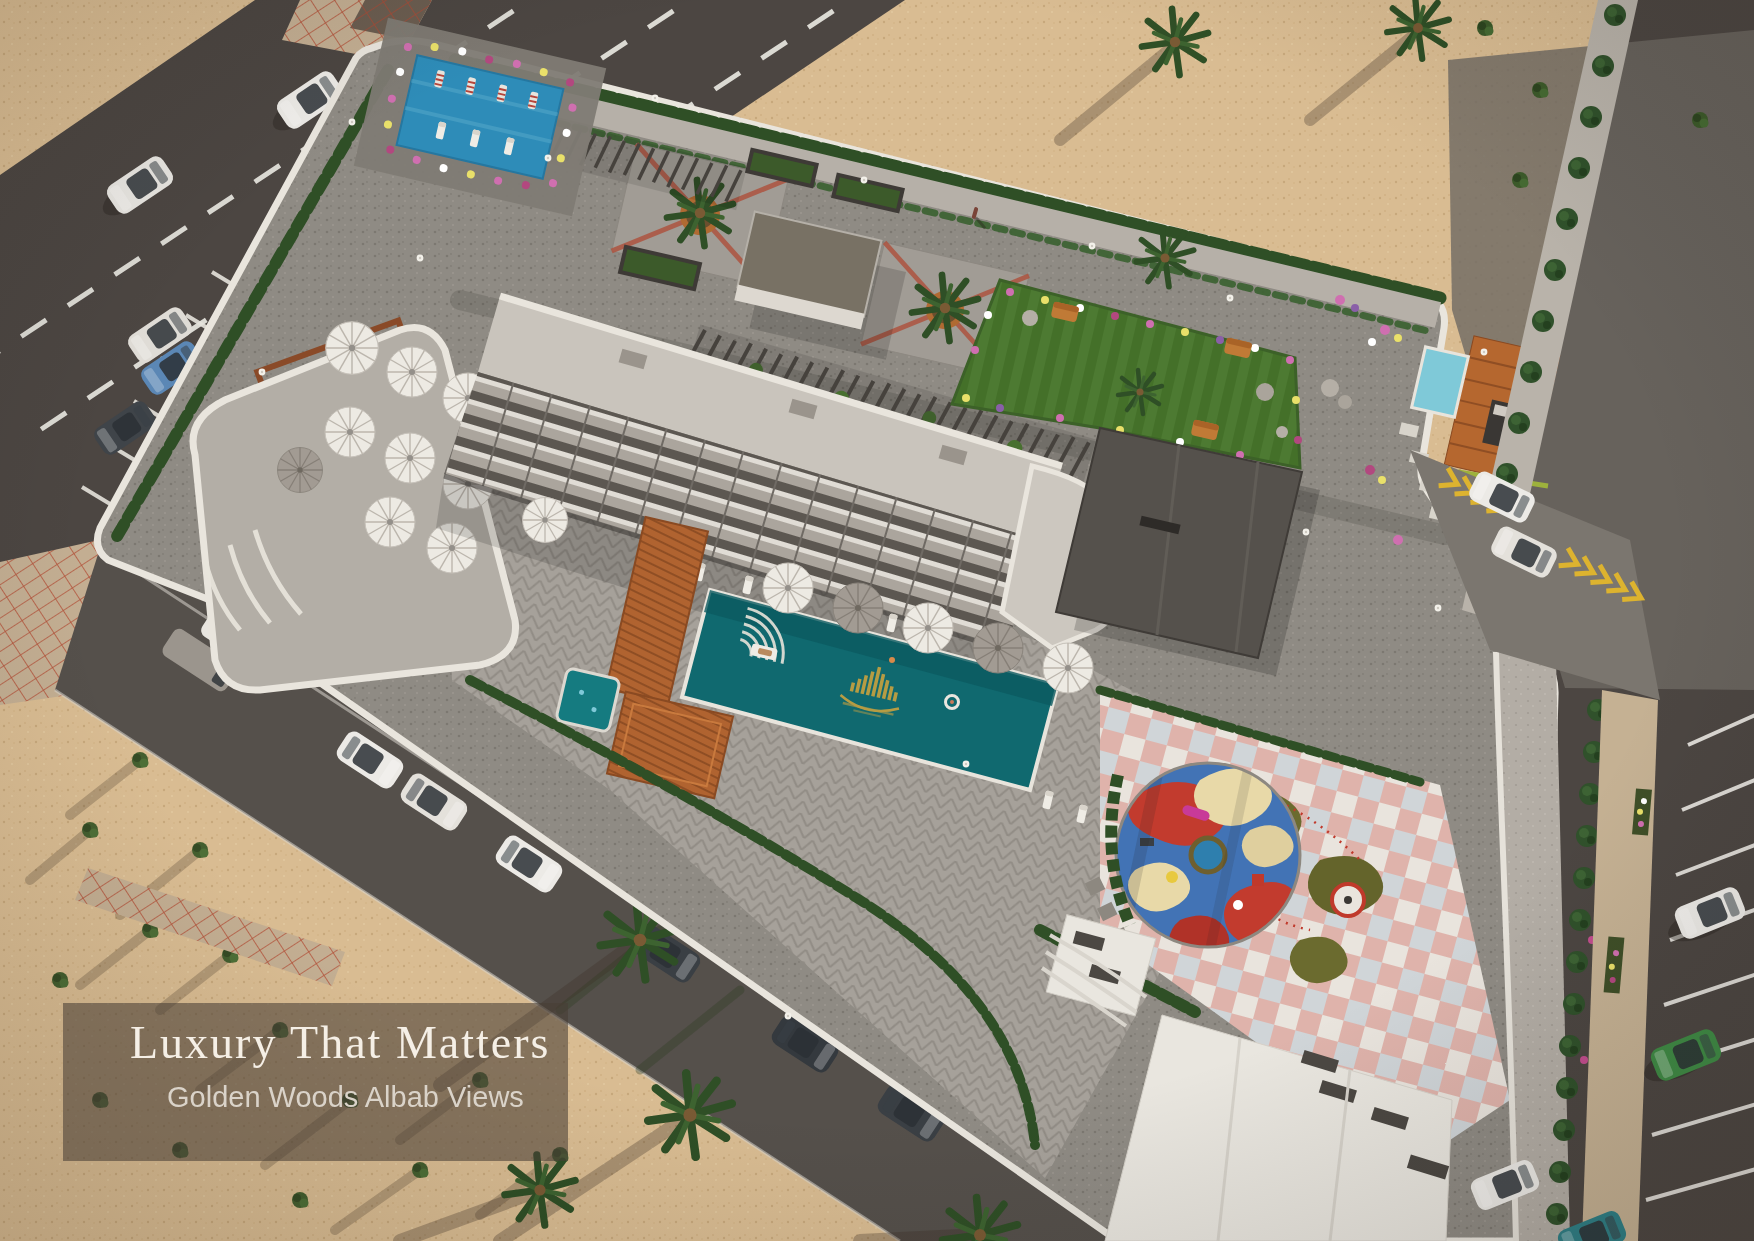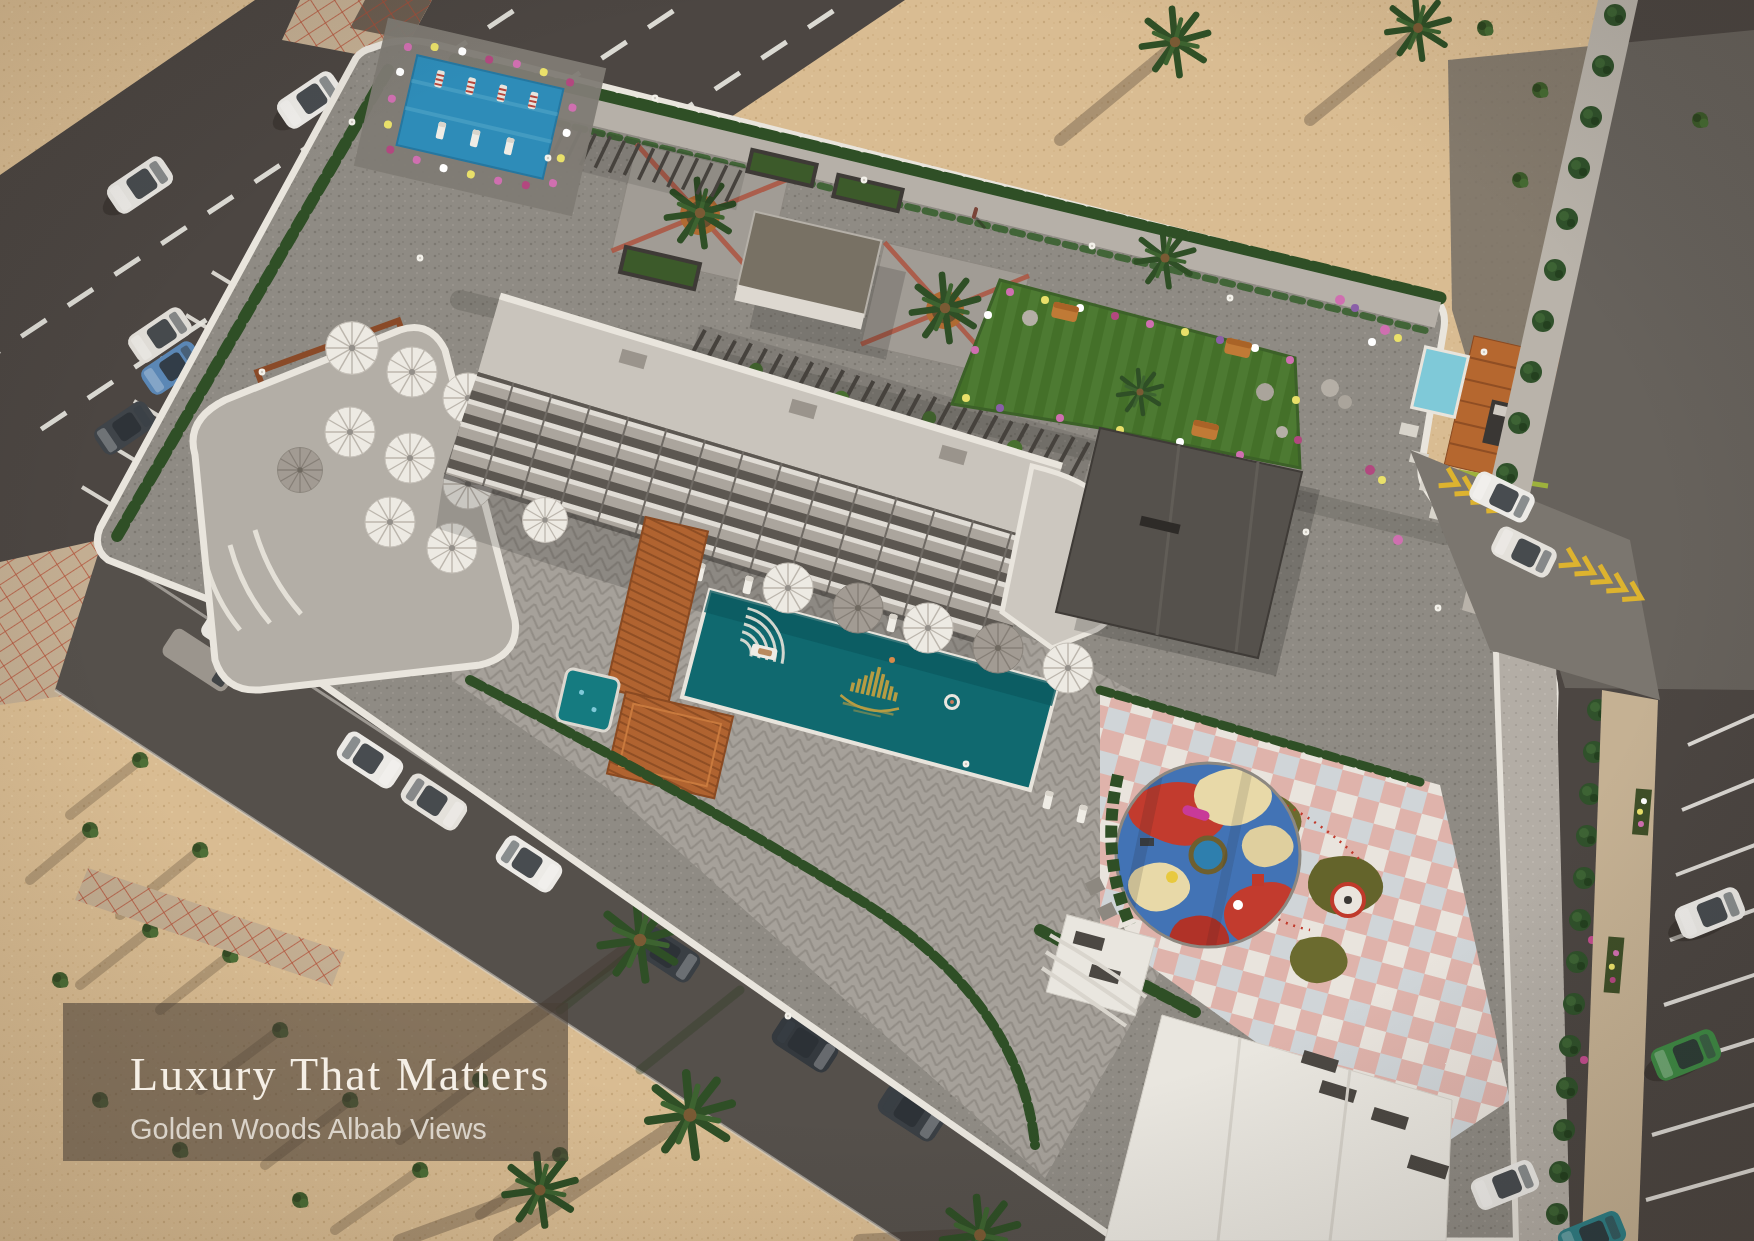--- a/index.html
+++ b/index.html
@@ -2,22 +2,22 @@
 <html><head>
 <meta charset="utf-8">
 <style>
   html,body{margin:0;padding:0;background:#1b1916;}
   .scene{position:relative;width:1754px;height:1241px;overflow:hidden;
          font-family:"Liberation Sans",sans-serif;background:#d9bc92;}
   .scene svg{position:absolute;left:0;top:0;}
   .caption{position:absolute;left:63px;top:1003px;width:505px;height:158px;
            background:rgba(73,62,53,.58);box-sizing:border-box;padding:14px 0 0 67px;}
   .caption-title{font-family:"Liberation Serif","DejaVu Serif",serif;
-                 font-size:46px;color:#f5efe6;letter-spacing:2px;line-height:1.15;margin-top:32px;}
-  .caption-sub{font-size:29px;color:#dad3c9;line-height:1.22;margin-top:10px;}
+                 font-size:46px;color:#f5efe6;letter-spacing:2px;line-height:1.15;}
+  .caption-sub{font-size:29px;color:#dad3c9;line-height:1.22;margin-top:10px;margin-left:37px;}
 </style>
 </head>
 <body>
 
 <div class="scene">
 <svg width="1754" height="1241" viewBox="0 0 1754 1241">
 <defs>
   <pattern id="sandP" width="16" height="16" patternUnits="userSpaceOnUse">
     <rect width="16" height="16" fill="#d9bc92"></rect>
     <circle cx="4" cy="6" r="1.2" fill="#c7a87b"></circle>

